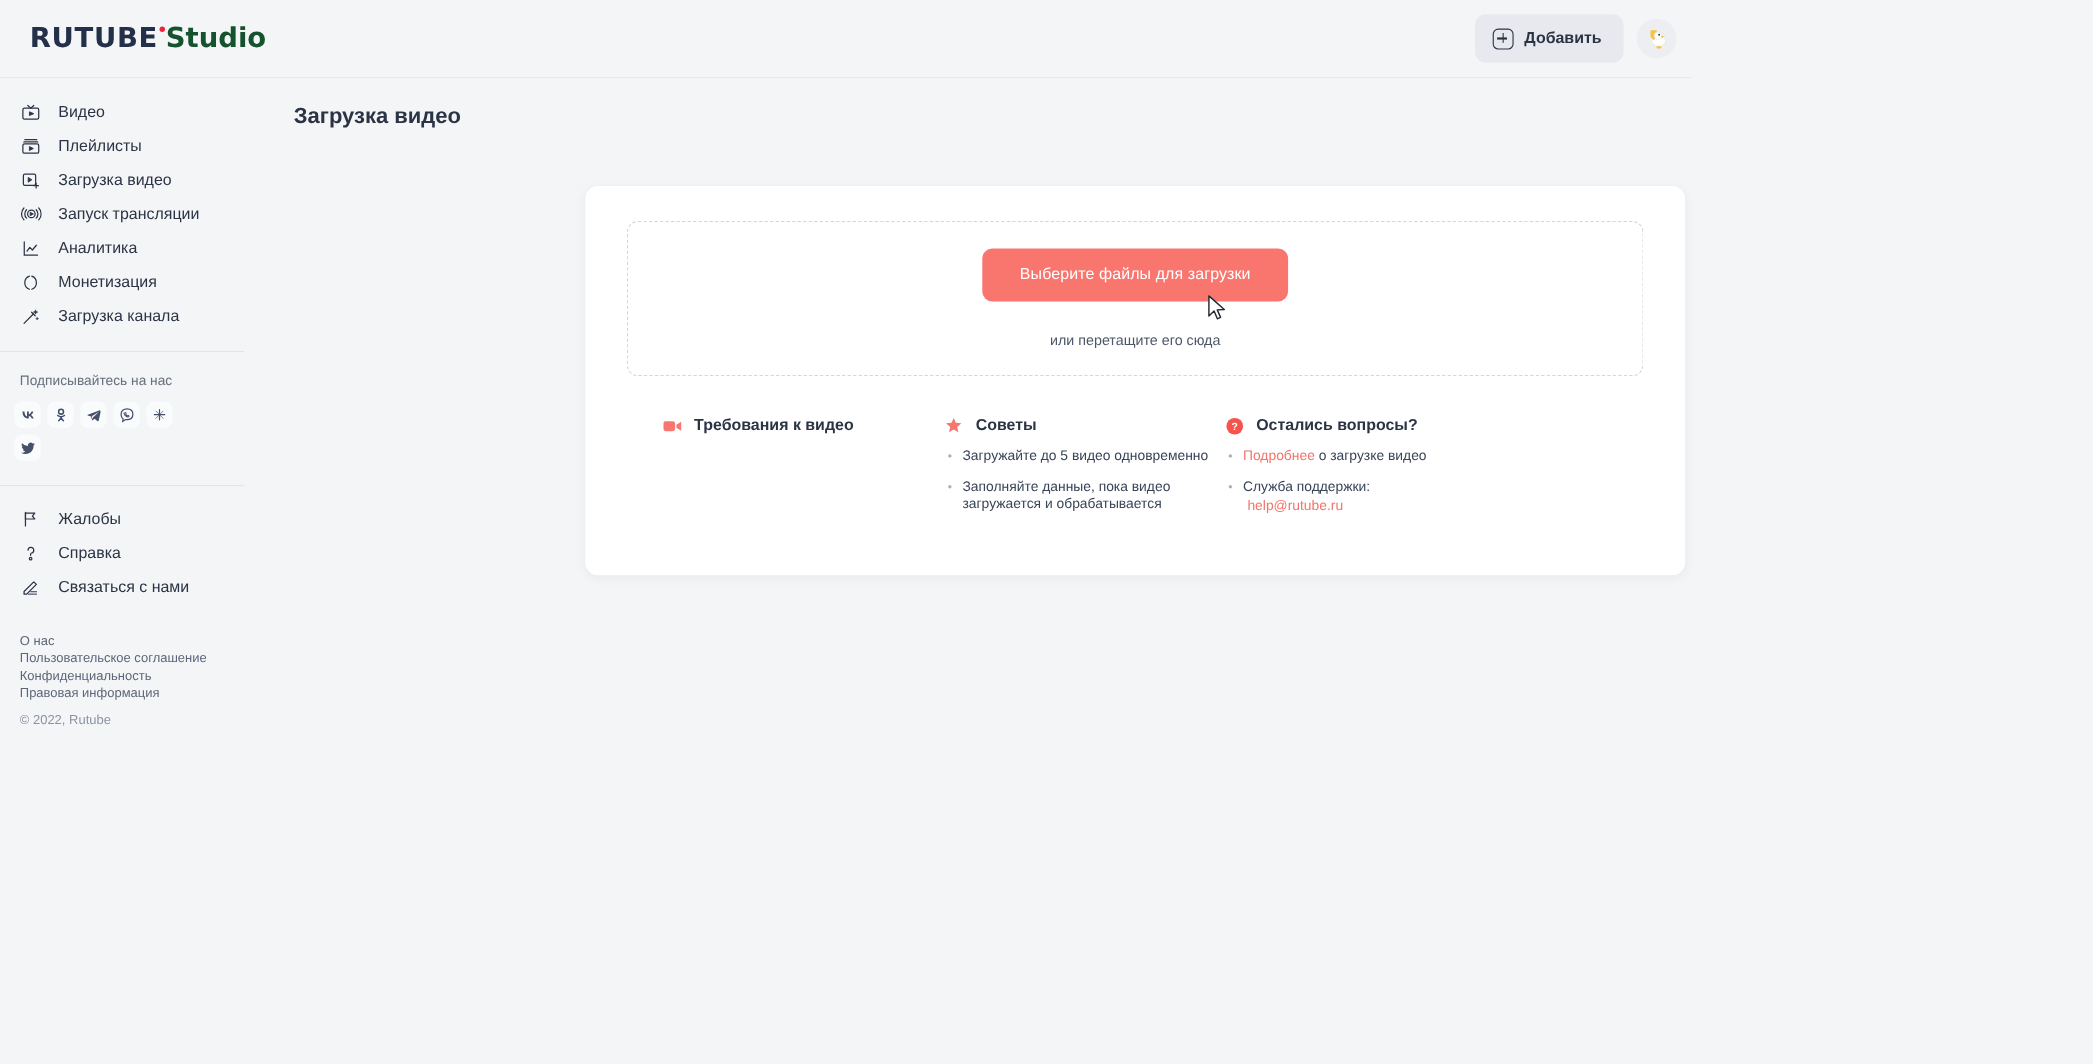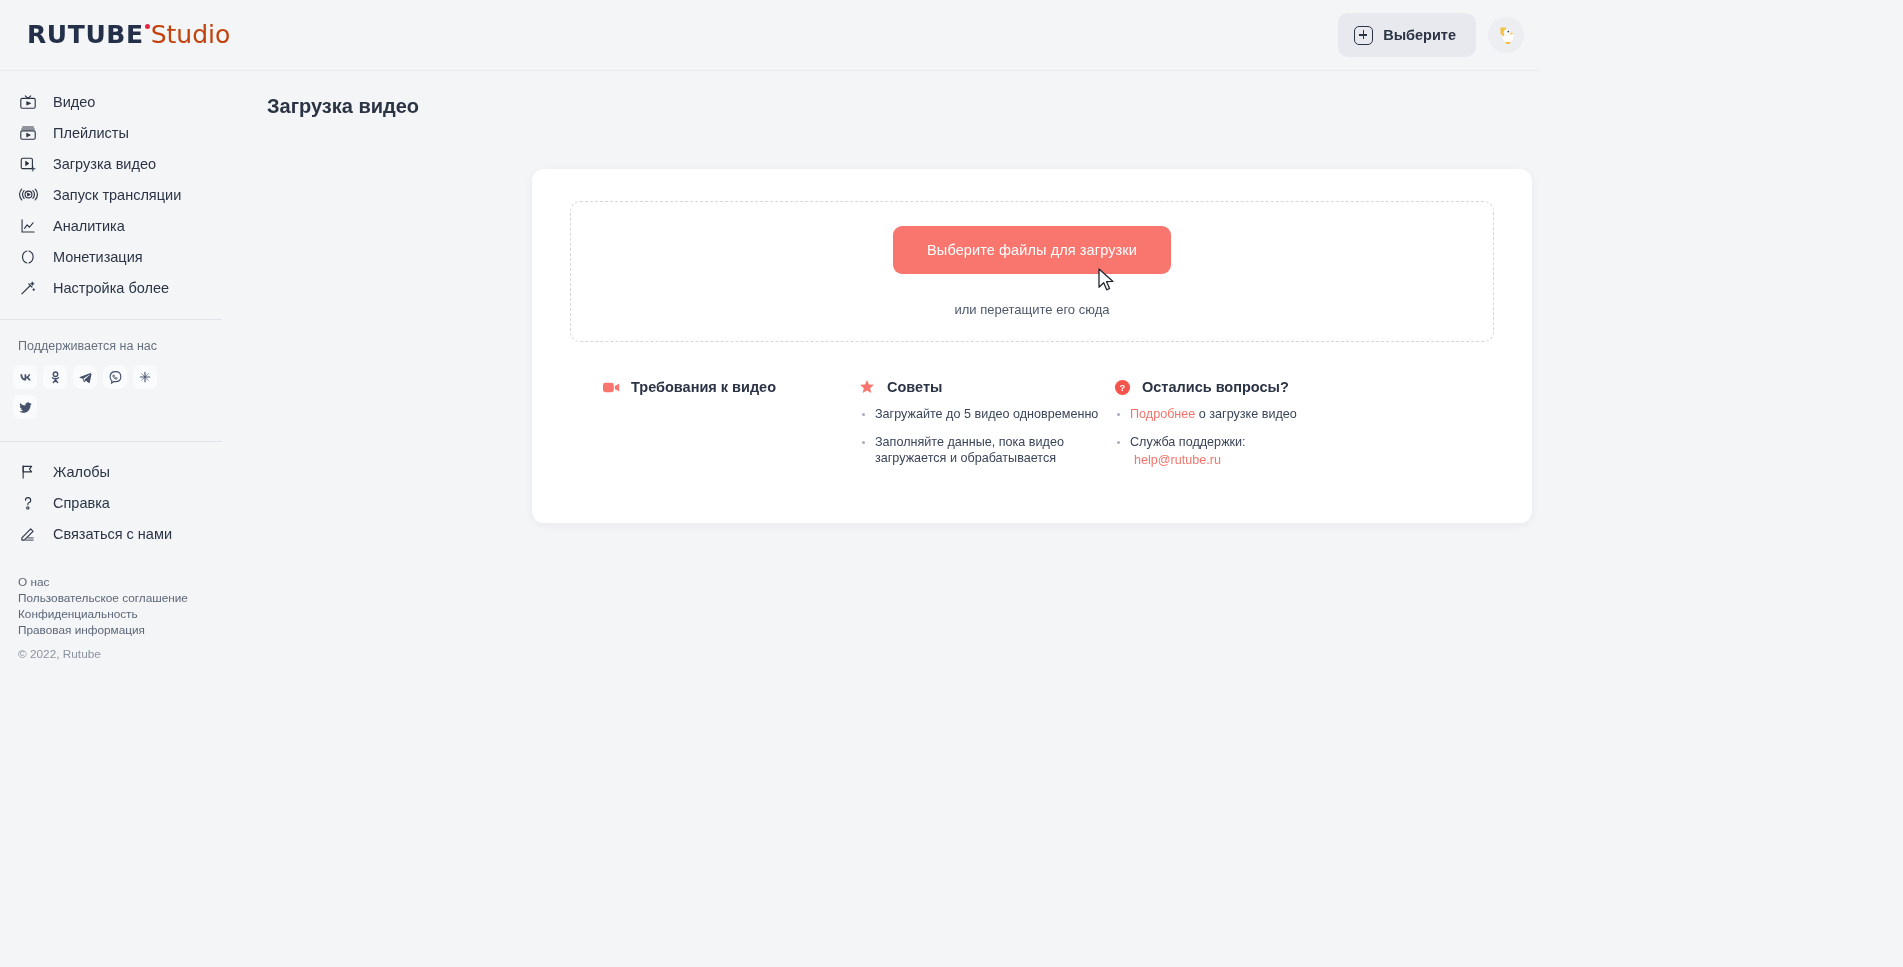--- a/index.html
+++ b/index.html
@@ -45,22 +45,22 @@
     width: 5px; height: 5px;
     border-radius: 50%;
     background: #e8273f;
     margin-left: 1px;
     position: relative;
     top: -14px;
   }
   .logo-studio {
     font-family: "DejaVu Sans", sans-serif;
     font-size: 25px;
-    font-weight: 400;
-    color: #c2410c;
+    font-weight: 700;
+    color: #14532d;
     line-height: 1;
     margin-left: 1px;
   }
 
   .header-right {
     position: absolute;
     right: 14px; top: 13px;
     display: flex;
     align-items: center;
     gap: 12px;
@@ -329,21 +329,21 @@
 <div class="header">
   <div class="logo-wrap">
     <span class="logo-rutube">RUTUBE</span>
     <span class="logo-dot"></span>
     <span class="logo-studio">Studio</span>
   </div>
 
   <div class="header-right">
     <button class="add-button">
       <span class="plus-icon"></span>
-      <span>Выберите</span>
+      <span>Добавить</span>
     </button>
     <div class="avatar">
       <svg width="30" height="30" viewBox="0 0 30 30">
         <ellipse cx="17" cy="17" rx="6.2" ry="5.2" fill="#ffffff" stroke="#e6e7ea" stroke-width="0.6"></ellipse>
         <path d="M9.5 7.5 h5.6 v5.8 l-2.8 3.2 -2.8 -3.2 z" fill="#f7c23c"></path>
         <circle cx="16.2" cy="12.6" r="3.4" fill="#ffffff" stroke="#e6e7ea" stroke-width="0.6"></circle>
         <circle cx="17.3" cy="11.6" r="0.85" fill="#2b3445"></circle>
         <path d="M19.4 12.6 l3.2 0.9 -3.2 1.3 z" fill="#f7c23c"></path>
         <path d="M14.6 22 h5 l-0.8 2 h-3.4 z" fill="#f7c23c"></path>
         <path d="M22.3 15.5 q2 2 0.6 4.2" stroke="#e6e7ea" stroke-width="0.7" fill="none"></path>
@@ -425,27 +425,27 @@
 
     <a class="nav-item">
       <span class="nav-icon">
         <svg width="18" height="18" viewBox="0 0 20 20" fill="none" stroke="#2b3445" stroke-width="1.25">
           <path d="M3.2 16.6 L12.6 7.2" stroke-linecap="round"></path>
           <path d="M10.8 5.4 L14.4 9" stroke-linecap="round"></path>
           <path d="M14.8 3 l0.6 1.6 1.6 .6 -1.6 .6 -.6 1.6 -.6 -1.6 -1.6 -.6 1.6 -.6 z" fill="#2b3445" stroke-width="0.6"></path>
           <path d="M16.4 10.4 l.4 1 1 .4 -1 .4 -.4 1 -.4 -1 -1 -.4 1 -.4 z" fill="#2b3445" stroke-width="0.5"></path>
         </svg>
       </span>
-      <span class="nav-label">Настройка более</span>
+      <span class="nav-label">Загрузка канала</span>
     </a>
   </div>
 
   <div class="divider" style="margin-top:16px"></div>
 
-  <div class="follow-title">Поддерживается на нас</div>
+  <div class="follow-title">Подписывайтесь на нас</div>
 
   <div class="social-grid">
     <div class="social-btn">
       <svg width="15" height="15" viewBox="0 0 24 24" fill="#45506a">
         <path d="M12.8 16.9c-5.6 0-8.8-3.9-8.9-10.3h2.8c.1 4.7 2.2 6.7 3.8 7.1V6.6h2.6v4c1.6-.2 3.3-2 3.9-4h2.6c-.4 2.5-2.2 4.3-3.4 5 1.2.6 3.2 2.2 4 5.3h-2.9c-.6-2-2.2-3.5-4.2-3.7v3.7z"></path>
       </svg>
     </div>
     <div class="social-btn">
       <svg width="13" height="15" viewBox="0 0 24 24" fill="#45506a">
         <circle cx="12" cy="6" r="4.1" fill="none" stroke="#45506a" stroke-width="2.6"></circle>

